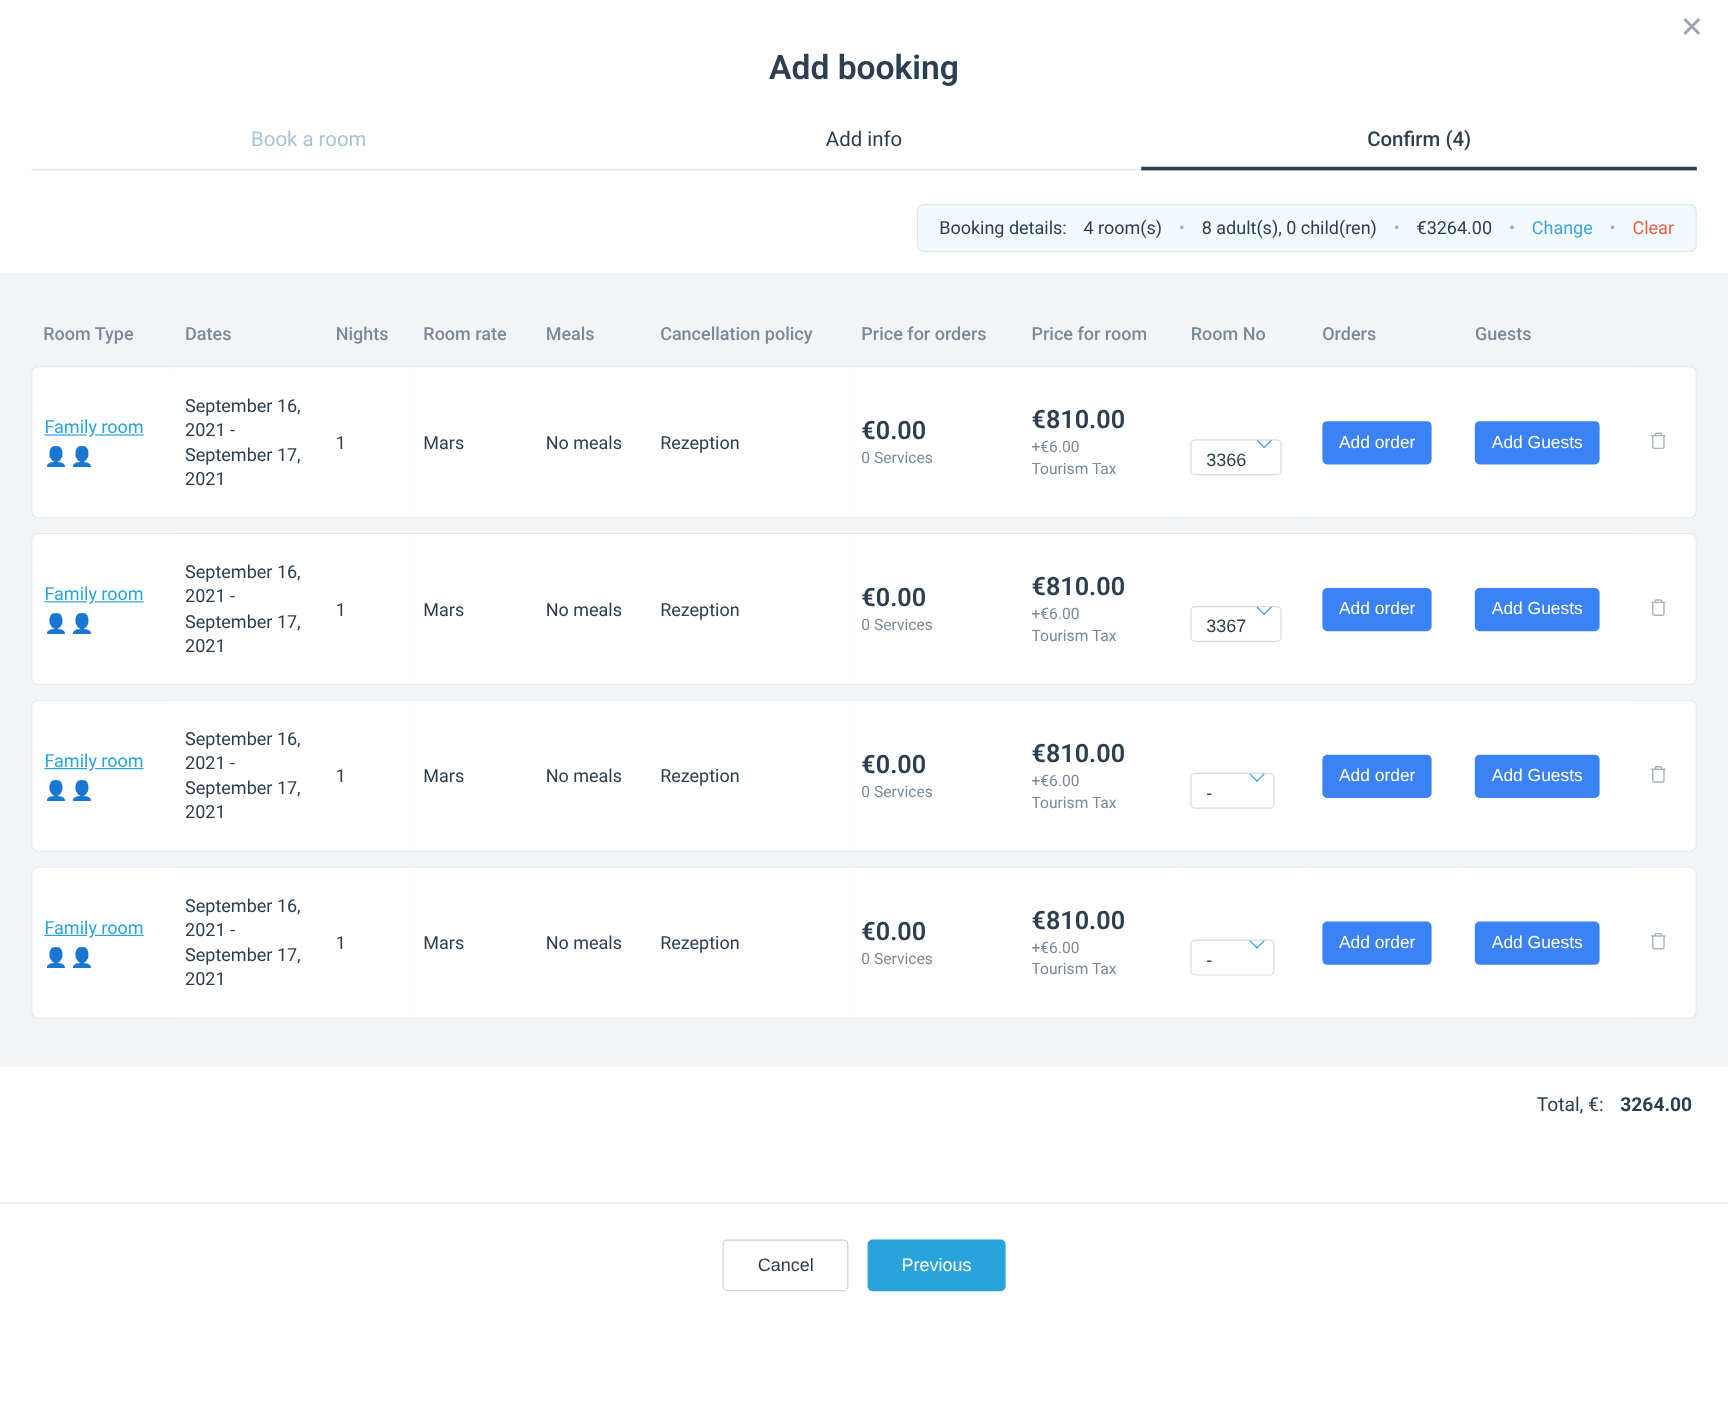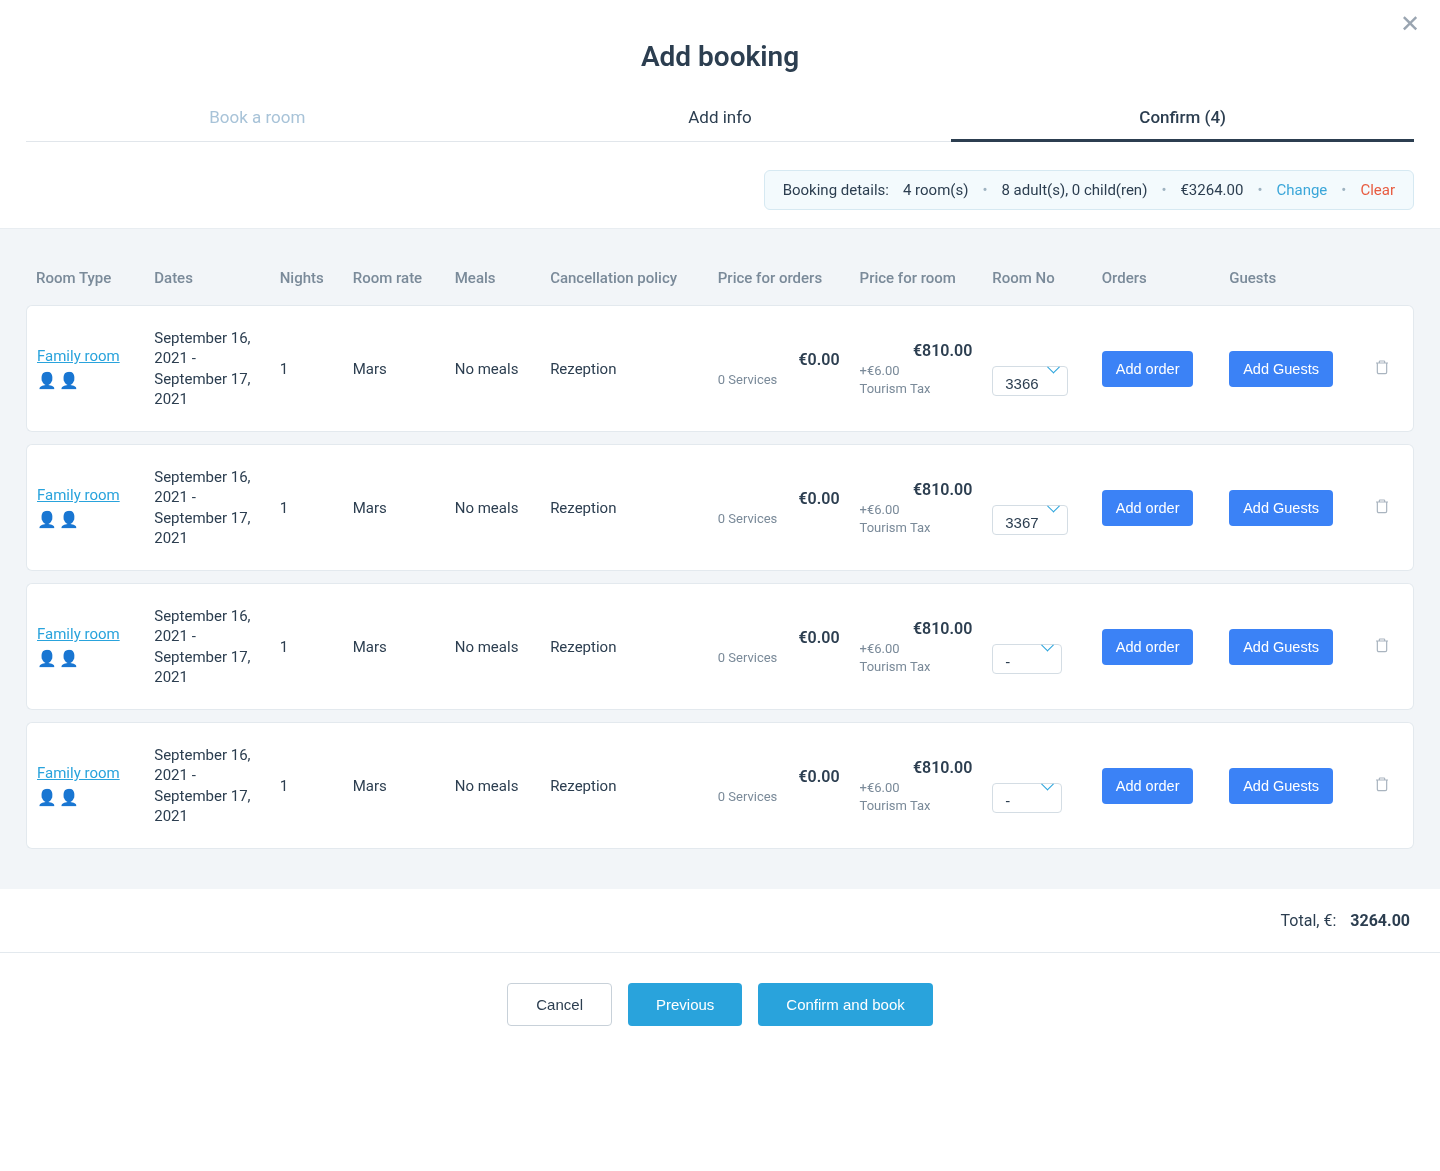--- a/index.html
+++ b/index.html
@@ -120,21 +120,21 @@
     tbody tr.row-card td:last-child {
       border-right: 1px solid #e3e9ee;
       border-top-right-radius: 6px;
       border-bottom-right-radius: 6px;
       padding-right: 12px;
     }
     tbody tr.gap td { height: 12px; padding: 0; }
     .room-link { color: #29a3dc; font-size: 15px; display: block; }
     .guest-icons { color: #6b7a88; margin-top: 6px; font-size: 16px; letter-spacing: 2px; }
     .dates-cell { max-width: 110px; font-size: 15px; line-height: 1.35; }
-    .price-main { font-weight: 600; font-size: 16px; text-align: right; }
+    .price-main { font-weight: 600; font-size: 21px; }
     .price-sub { color: #7a8a99; font-size: 13px; margin-top: 3px; }
     .select-room {
       border: 1px solid #d4dde4;
       border-radius: 4px;
       padding: 8px 28px 3px 12px;
       font-size: 15px;
       color: #2c3e50;
       background: #fff;
       appearance: none;
       position: relative;
@@ -176,20 +176,21 @@
       margin-left: 32px;
     }
     .total-row .label { color: #2c3e50; margin-right: 10px; }
     .total-row .value { font-weight: 700; }
     .footer-bar {
       display: flex;
       justify-content: center;
       gap: 16px;
       padding: 30px 0 36px;
       border-top: 1px solid #e3e9ee;
+      margin-top: 50px;
     }
     .btn-outline {
       background: #fff;
       color: #2c3e50;
       border: 1px solid #c8d1d9;
       border-radius: 4px;
       padding: 12px 28px;
       font-size: 15px;
       cursor: pointer;
     }
@@ -393,14 +394,13 @@
 </div>
 
 <div class="total-row">
   <span class="label">Total, €:</span>
   <span class="value">3264.00</span>
 </div>
 
 <div class="footer-bar">
   <button class="btn-outline">Cancel</button>
   <button class="btn-blue">Previous</button>
-  <button class="btn-blue">Confirm and book</button>
 </div>
 
 </body></html>

